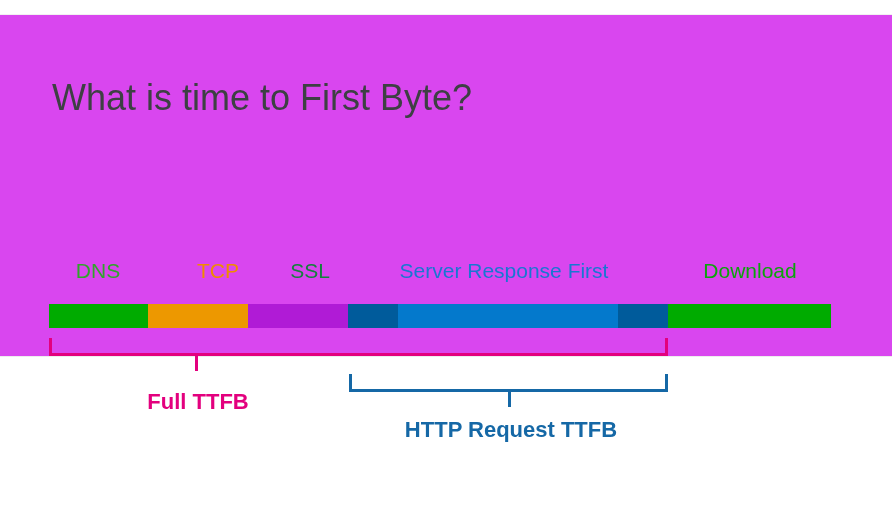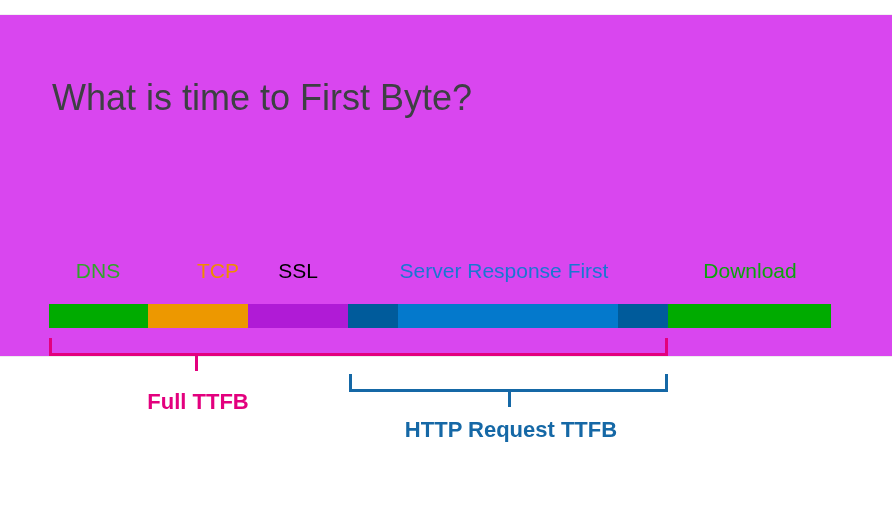--- a/index.html
+++ b/index.html
@@ -81,21 +81,21 @@
 
 <div class="page">
   <div class="card">
     <h1 class="page-title">What is time to First Byte?</h1>
   </div>
 
   <div class="diagram">
     <div id="labels">
         <div class="seg-label" style="left: 98px; color: rgb(49, 165, 43);">DNS</div>
         <div class="seg-label" style="left: 198px; color: rgb(239, 140, 0); margin-left: 20px;">TCP</div>
-        <div class="seg-label" style="left: 298px; color: #000000;">SSL</div>
+        <div class="seg-label" style="left: 310px; color: #15803d;">SSL</div>
         <div class="seg-label" style="left: 504px; color: rgb(24, 119, 210);">Server Response First</div>
         <div class="seg-label" style="left: 750px; color: rgb(12, 163, 12);">Download</div>
       </div>
 
     <div class="timing-bar" id="bar">
         <div class="seg" style="width: 99px; background: rgb(0, 171, 0);"></div>
         <div class="seg" style="width: 100px; background: rgb(237, 152, 0);"></div>
         <div class="seg" style="width: 100px; background: rgb(176, 27, 214);"></div>
         <div class="seg" style="width: 50px; background: rgb(0, 91, 155);"></div>
         <div class="seg" style="width: 220px; background: rgb(4, 121, 204);"></div>

